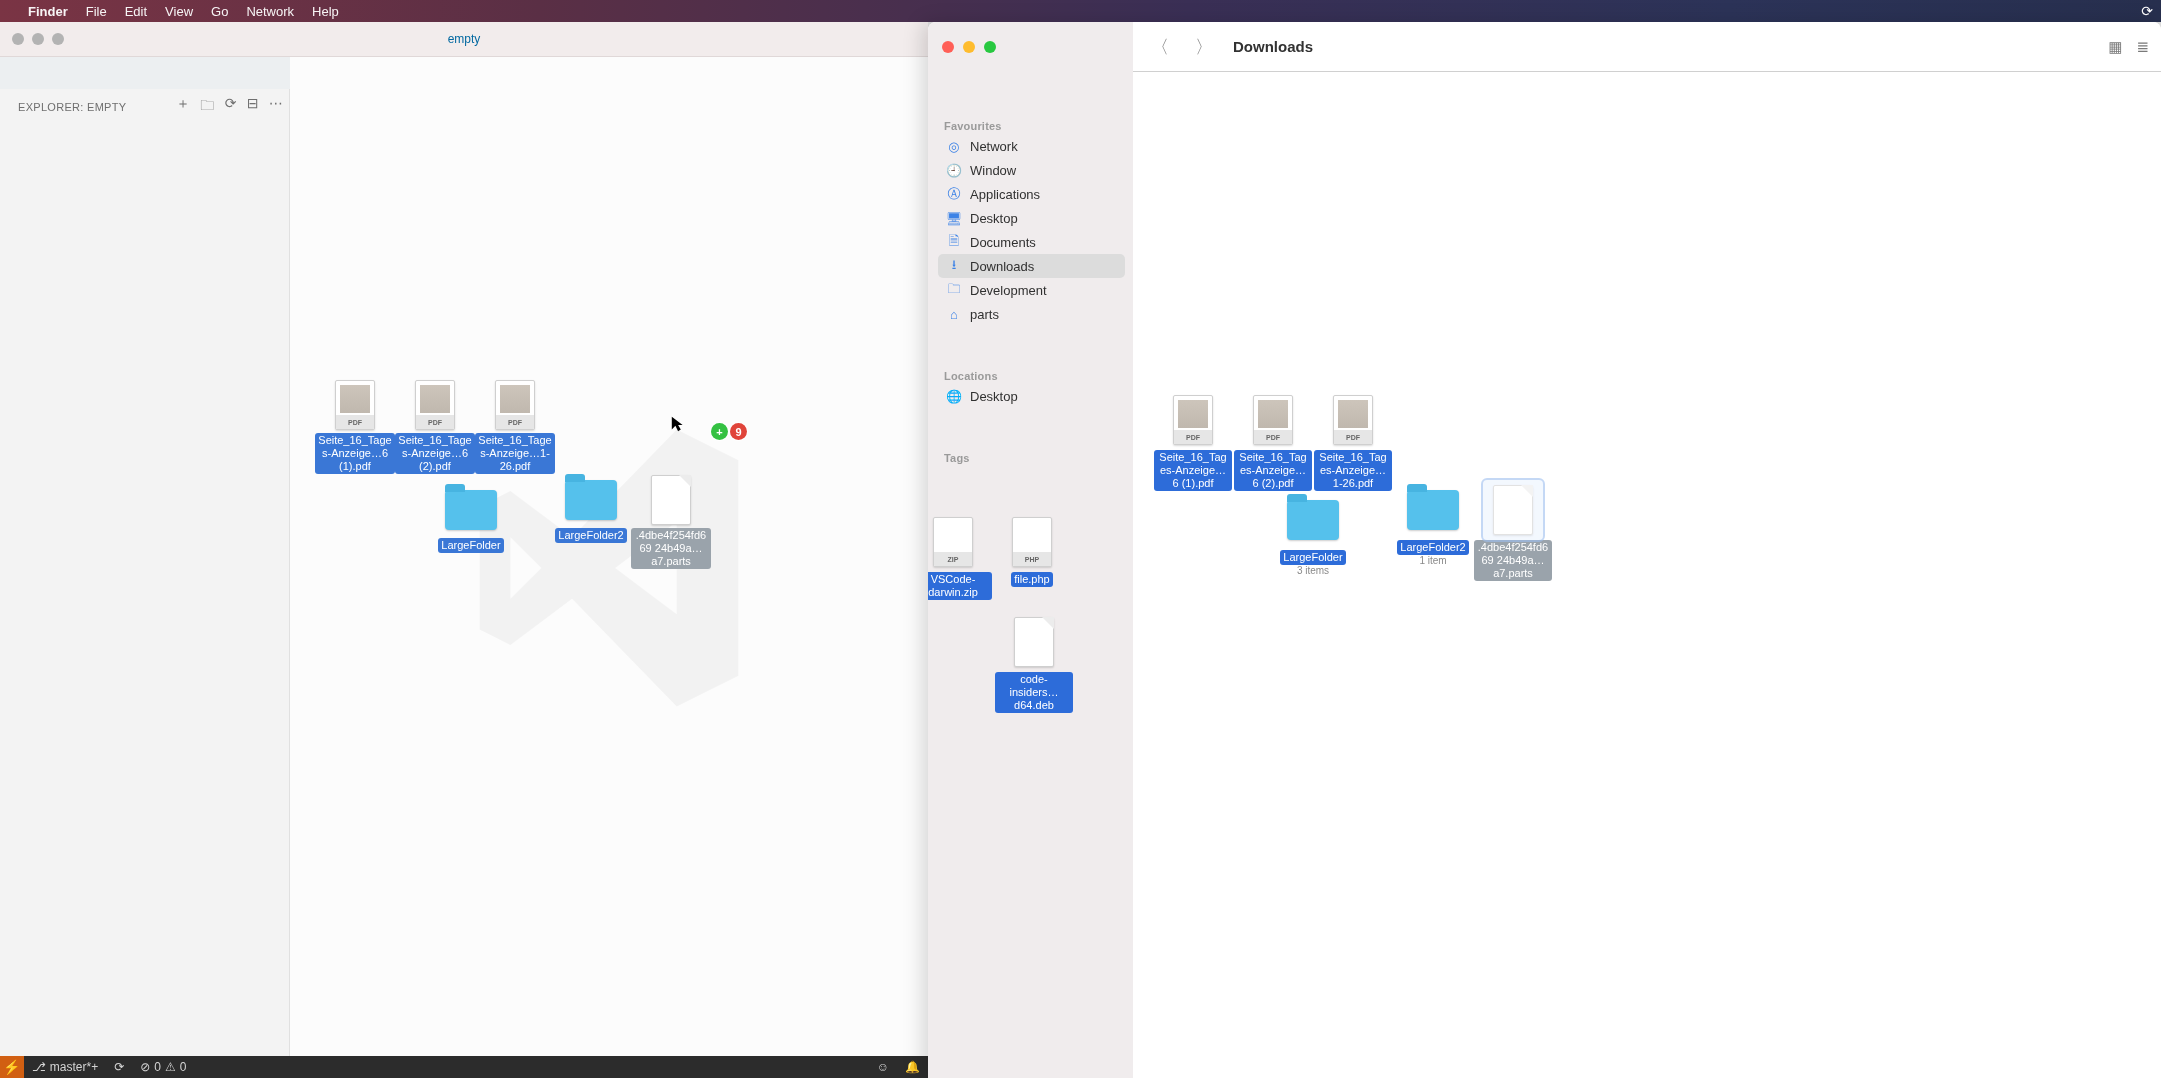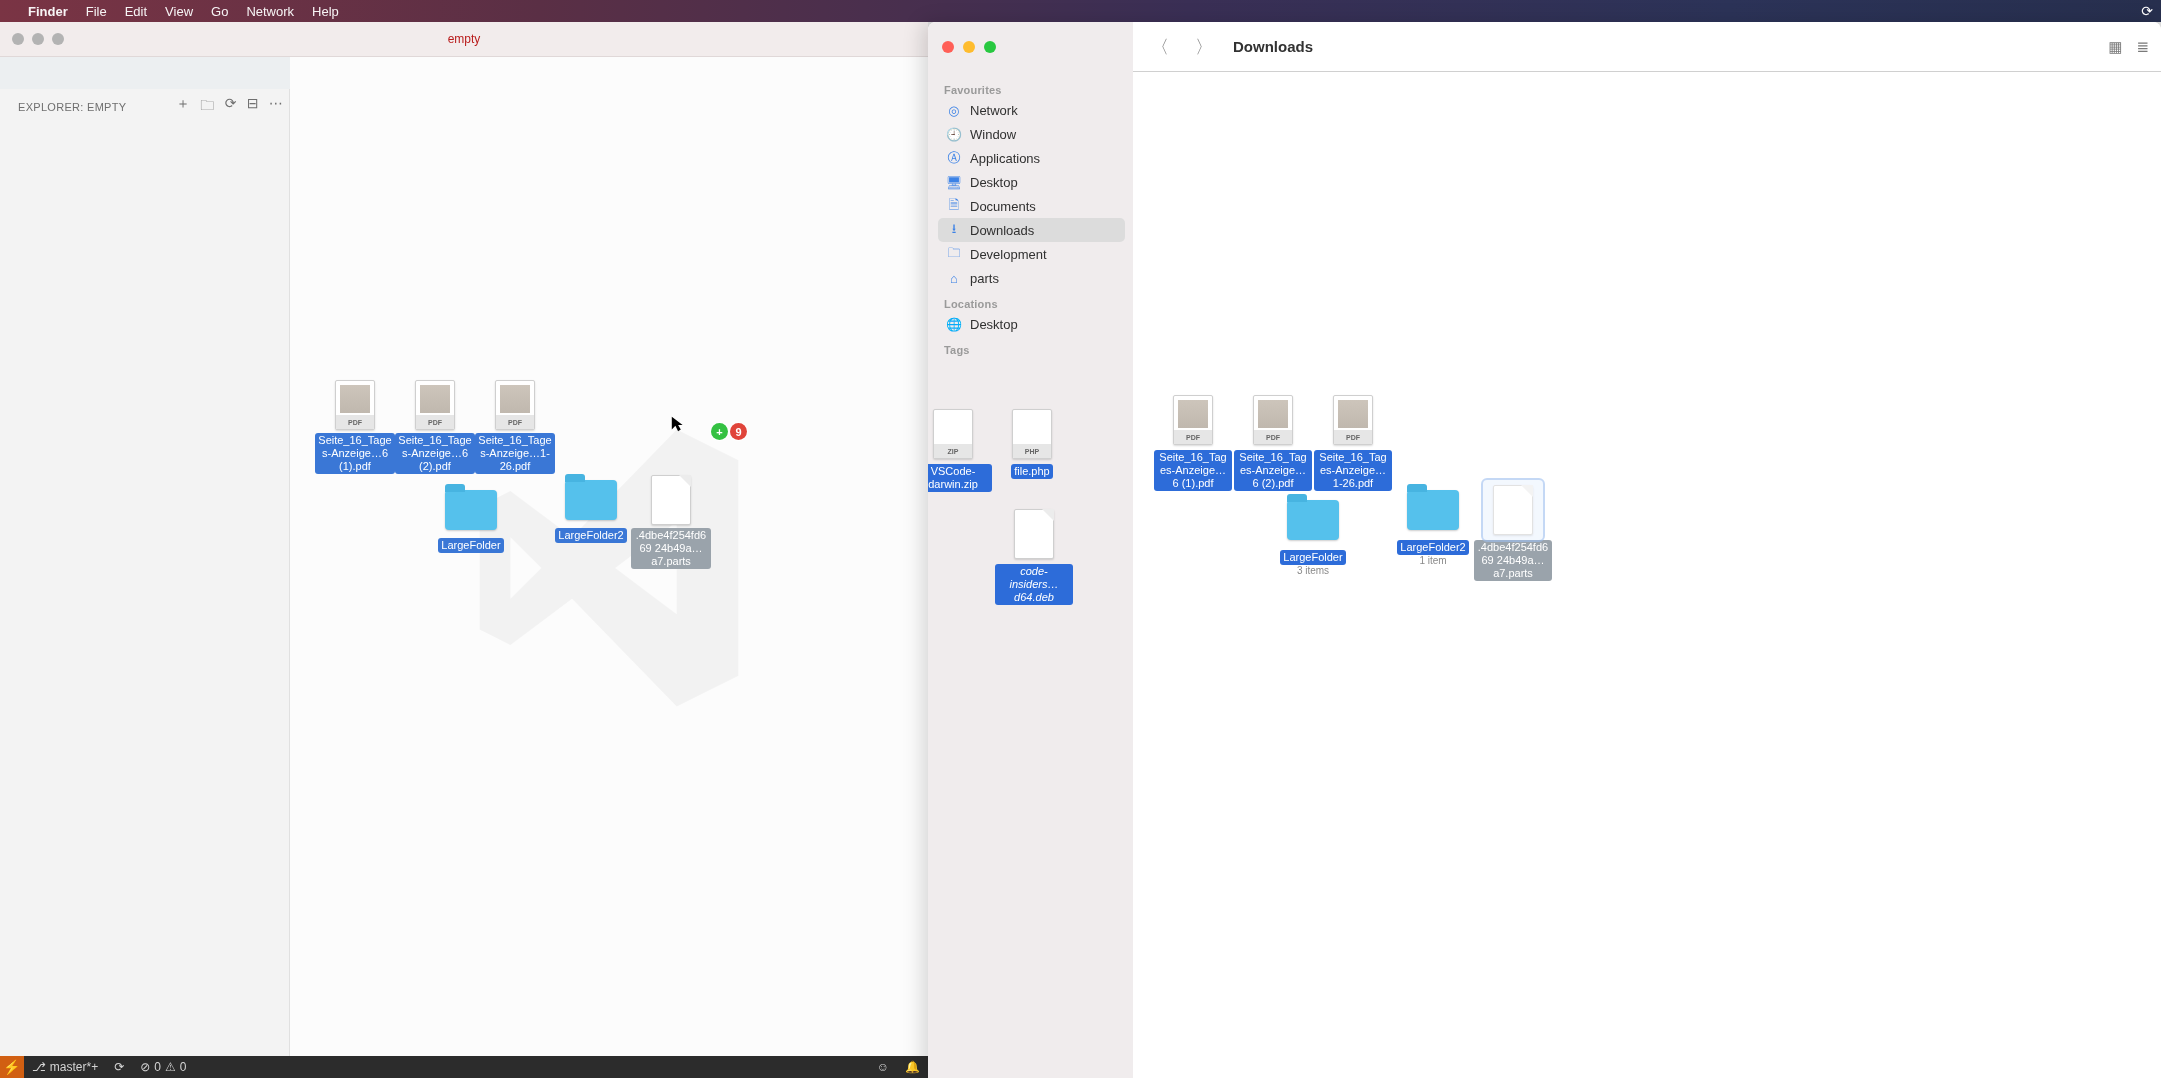--- a/index.html
+++ b/index.html
@@ -55,21 +55,21 @@
   .vscode-titlebar{
     height:35px;background:var(--titlebar-bg);
     display:flex;align-items:center;border-bottom:1px solid #e0d8d8;
     position:relative;
   }
   .traffic{display:flex;gap:8px;padding-left:12px;}
   .traffic .dot{width:12px;height:12px;border-radius:50%;}
   .tr-red{background:#b3b3b3;}
   .tr-yel{background:#b3b3b3;}
   .tr-grn{background:#b3b3b3;}
-  .vscode-title{position:absolute;left:0;right:0;text-align:center;font-size:12px;color:#b91c1c;}
+  .vscode-title{position:absolute;left:0;right:0;text-align:center;font-size:12px;color:#0369a1;}
 
   .vscode-body{flex:1;display:flex;position:relative;}
   .vscode-explorer{
     width:290px;background:#f3f3f3;border-right:1px solid #e0e0e0;
     position:relative;
     margin-top:32px;
   }
   .explorer-header{
     display:flex;align-items:center;justify-content:space-between;
     padding:6px 6px 6px 18px;color:#6f6f6f;font-size:11px;letter-spacing:.3px;
@@ -129,21 +129,21 @@
 
   .finder-body{
     position:absolute;top:50px;left:0;right:0;bottom:0;display:flex;
   }
   .finder-sidebar{
     width:205px;background:var(--sidebar-bg);padding:4px 8px 8px 10px;
     overflow:hidden;
   }
   .sb-section-title{
     color:var(--sidebar-muted);font-size:11px;font-weight:600;
-    padding:8px 6px 2px;letter-spacing:.2px;
+    padding:8px 6px 2px;letter-spacing:.2px;margin-top:36px;
   }
   .sb-row{
     display:flex;align-items:center;gap:8px;padding:4px 8px;border-radius:5px;
     font-size:13px;color:#303030;cursor:pointer;
   }
   .sb-row.selected{background:var(--sel-row-bg);}
   .sb-icn{width:16px;height:16px;display:inline-flex;align-items:center;justify-content:center;font-size:13px;}
   .i-blue{color:#3c82e6;}
   .i-gray{color:#8a8a8a;}
 
@@ -427,21 +427,21 @@
           <div class="fs-label">VSCode-darwin.zip</div>
         </div>
         <div class="fs-item selected" style="position:absolute;left:54px;top:48px;">
           <div class="fs-icon">
               <div class="doc">
                 <div class="band">PHP</div>
               </div>
             </div>
           <div class="fs-label">file.php</div>
         </div>
-        <div class="fs-item selected" style="position:absolute;left:56px;top:148px;font-style:italic;">
+        <div class="fs-item selected" style="position:absolute;left:56px;top:148px;">
           <div class="fs-icon">
               <div class="blank"></div>
             </div>
           <div class="fs-label">code-insiders…d64.deb</div>
         </div>
       </div>
     </div>
 
     <div class="finder-content">
       <div class="fs-item selected" style="left:20px;top:320px;">

